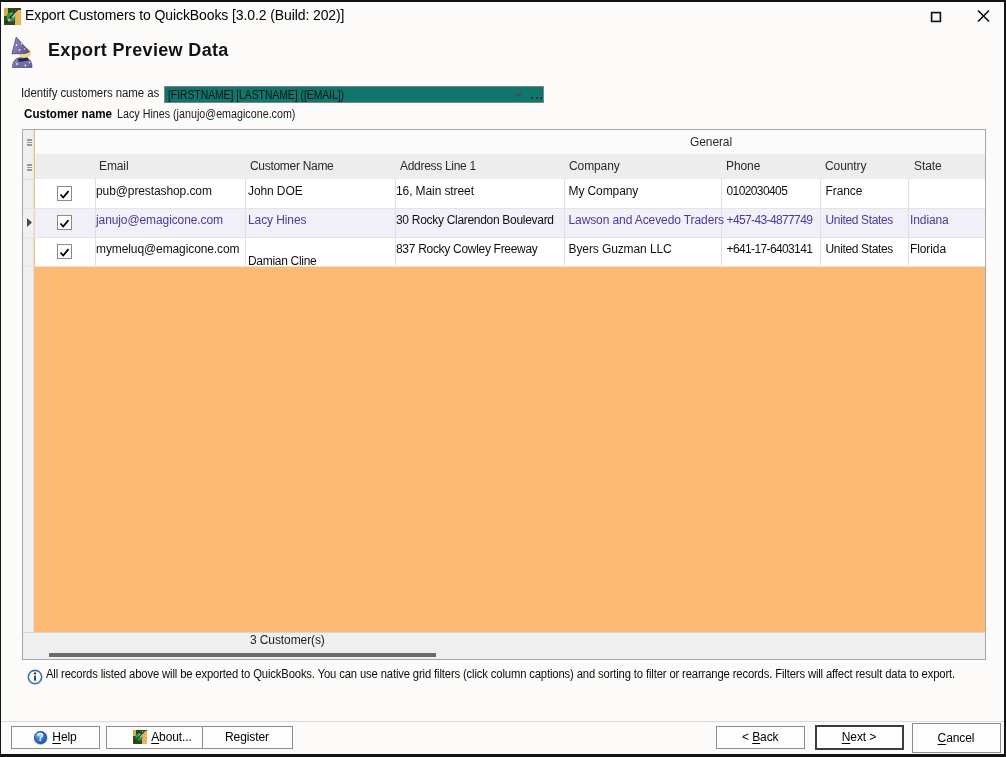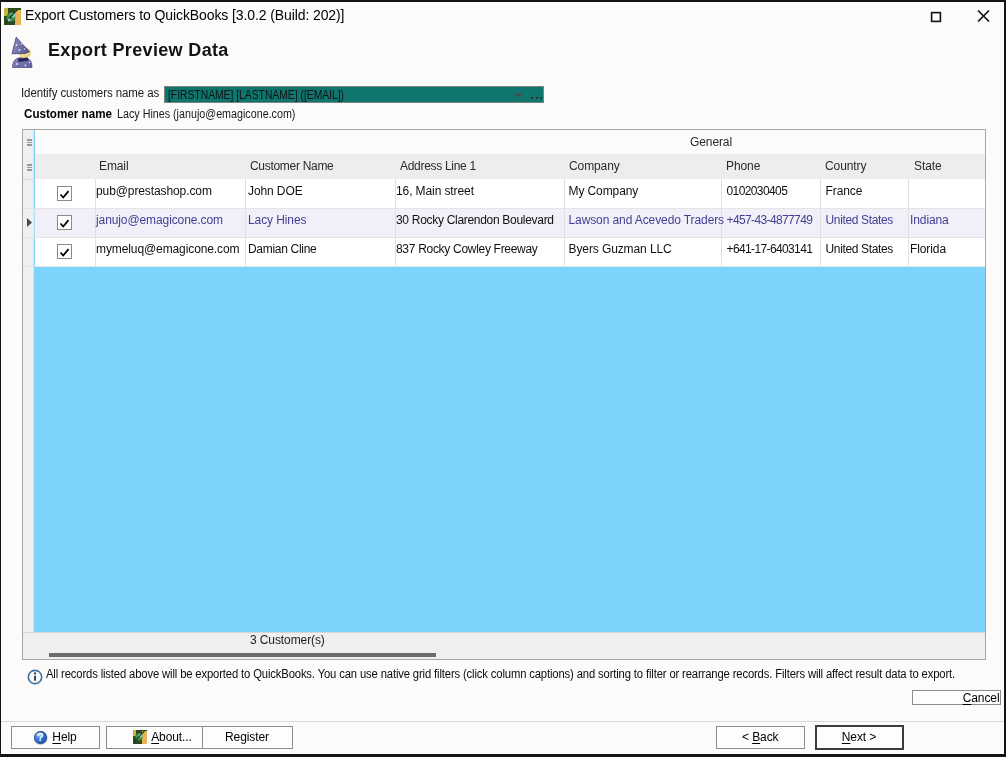--- a/index.html
+++ b/index.html
@@ -14,21 +14,21 @@
   .abs { position:absolute; }
   .t12 { font-size:12px; color:#1a1a1a; letter-spacing:-0.1px; }
   
   .titletext { left:24px; top:4.5px; font-size:14px; color:#000; letter-spacing:-0.1px; }
   
   .heading { left:47px; top:38px; font-size:18px; font-weight:bold; color:#131313; letter-spacing:0.35px; }
   
   .combo { left:163px; top:83.5px; width:380px; height:17px; background:#0f766e; border:1px solid #838383; }
   .combo .val { position:absolute; left:3px; top:1.5px; font-size:12px; color:#111; white-space:nowrap; transform:scaleX(0.86); transform-origin:left; }
   
-  .grid { left:20.5px; top:127px; width:964px; height:531px; border:1px solid #a7a7a7; background:#7dd3fc; }
+  .grid { left:20.5px; top:127px; width:964px; height:531px; border:1px solid #a7a7a7; background:#fdba74; }
   .gi { position:absolute; }
   .hdrtext { font-size:12px; color:#2b2b2b; letter-spacing:-0.1px; }
   .celltext { font-size:12px; color:#101010; letter-spacing:-0.1px; }
   .sel { color:#433e94 !important; }
   .cb { position:absolute; width:15px; height:15px; border:1px solid #8b8b8b; background:#fff; }
   .vline { position:absolute; width:1px; background:#e0e0e0; }
   .hline { position:absolute; height:1px; background:#e4e4e4; }
   
   .btn { position:absolute; border:1px solid #8c8c8c; background:#fdfdfd; font-size:12px; color:#000;
          display:flex; align-items:center; justify-content:center; letter-spacing:-0.1px; }
@@ -173,21 +173,21 @@
 
     <div class="gi celltext sel" style="left:73.5px;  top:83px;text-align:right;">janujo@emagicone.com</div>
     <div class="gi celltext sel" style="left:225.5px; top:83px;">Lacy Hines</div>
     <div class="gi celltext" style="left:373.5px; top:83px; letter-spacing:-0.3px;">30 Rocky Clarendon Boulevard</div>
     <div class="gi celltext sel" style="left:546px; top:83px;">Lawson and Acevedo Traders</div>
     <div class="gi celltext sel" style="left:704px; top:83px; letter-spacing:-0.62px;">+457-43-4877749</div>
     <div class="gi celltext sel" style="left:803px; top:83px; letter-spacing:-0.35px;">United States</div>
     <div class="gi celltext sel" style="left:887.5px; top:83px;">Indiana</div>
 
     <div class="gi celltext" style="left:73.5px;  top:112px;">mymeluq@emagicone.com</div>
-    <div class="gi celltext" style="left:225.5px; top:112px; letter-spacing:-0.3px;">Damian Cline</div>
+    <div class="gi celltext" style="left:225.5px; top:124px; letter-spacing:-0.3px;">Damian Cline</div>
     <div class="gi celltext" style="left:373.5px; top:112px; letter-spacing:-0.3px;">837 Rocky Cowley Freeway</div>
     <div class="gi celltext" style="left:546px; top:112px;">Byers Guzman LLC</div>
     <div class="gi celltext" style="left:704px; top:112px; letter-spacing:-0.62px;">+641-17-6403141</div>
     <div class="gi celltext" style="left:803px; top:112px; letter-spacing:-0.35px;">United States</div>
     <div class="gi celltext" style="left:887.5px; top:112px;">Florida</div>
 
     <div class="gi" style="left:0; top:502px; width:962px; height:27px; background:#f0efef; border-top:1px solid #d6d6d6;"></div>
     <div class="gi celltext" style="left:227.5px; top:503px; color:#1c1c1c;">3 Customer(s)</div>
     <div class="gi" style="left:26px; top:523px; width:387px; height:3.5px; background:#6b6b6b;"></div>
   </div>
@@ -234,17 +234,17 @@
   <div class="btn" style="left:200.5px; top:723.5px; width:91px; height:23.5px;">
       <span>Register</span>
     </div>
 
   <div class="btn" style="left:715px; top:723.5px; width:88.5px; height:23px;">
       <span>&lt; <u>B</u>ack</span>
     </div>
   <div class="btn" style="left:813.5px; top:723px; width:89px; height:24.5px; border:2px solid #3c3c3c;">
       <span><u>N</u>ext &gt;</span>
     </div>
-  <div class="btn" style="left:910.5px; top:688px; width:89px; height:15px;justify-content:flex-end;">
+  <div class="btn" style="left:910.5px; top:721px; width:89px; height:30px;">
       <span><u>C</u>ancel</span>
     </div>
 
 </div>
 
 </body></html>

